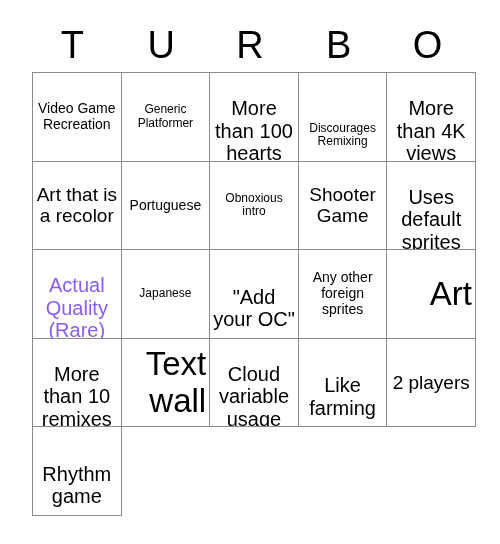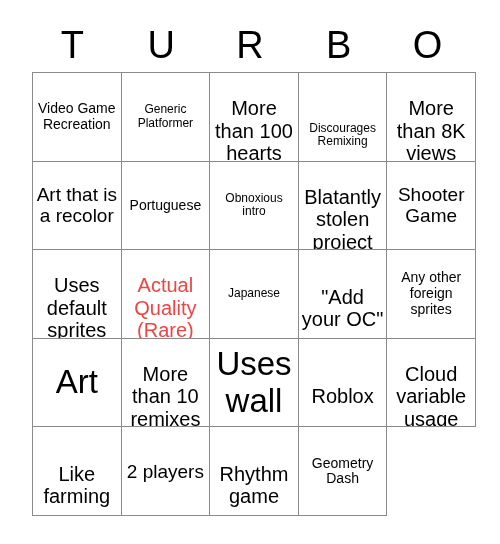--- a/index.html
+++ b/index.html
@@ -77,23 +77,23 @@
     word-wrap: break-word;
     hyphens: none;
   }
 
   
   .sz-xs .cell-text { font-size: 12px; margin-top: 37px; }
   .sz-s  .cell-text { font-size: 14px; }
   .sz-m  .cell-text { font-size: 12px; }
   .sz-l  .cell-text { font-size: 20px; margin-top: 28px; }
   .sz-xl .cell-text { font-size: 19px; }
-  .sz-xxl .cell-text { font-size: 33px; }
+  .sz-xxl .cell-text { font-size: 33px; text-align: right; }
 
-  .accent .cell-text { color: #ef4444; }
+  .accent .cell-text { color: #8b5cf6; }
 </style>
 </head>
 <body>
 
 <div class="card">
 
   <div class="header-row">
     <div class="header-cell">T</div>
     <div class="header-cell">U</div>
     <div class="header-cell">R</div>
@@ -108,34 +108,31 @@
     <div class="cell sz-m">
         <span class="cell-text">Generic Platformer</span>
       </div>
     <div class="cell sz-l">
         <span class="cell-text">More than 100 hearts</span>
       </div>
     <div class="cell sz-xs">
         <span class="cell-text">Discourages Remixing</span>
       </div>
     <div class="cell sz-l">
-        <span class="cell-text">More than 8K views</span>
+        <span class="cell-text">More than 4K views</span>
       </div>
 
     <div class="cell sz-xl">
         <span class="cell-text">Art that is a recolor</span>
       </div>
     <div class="cell sz-s">
         <span class="cell-text">Portuguese</span>
       </div>
     <div class="cell sz-m">
         <span class="cell-text">Obnoxious intro</span>
-      </div>
-    <div class="cell sz-l">
-        <span class="cell-text">Blatantly stolen project</span>
       </div>
 
     <div class="cell sz-xl">
         <span class="cell-text">Shooter Game</span>
       </div>
     <div class="cell sz-l">
         <span class="cell-text">Uses default sprites</span>
       </div>
     <div class="cell sz-l accent">
         <span class="cell-text">Actual Quality (Rare)</span>
@@ -150,36 +147,30 @@
     <div class="cell sz-s">
         <span class="cell-text">Any other foreign sprites</span>
       </div>
     <div class="cell sz-xxl">
         <span class="cell-text">Art</span>
       </div>
     <div class="cell sz-l">
         <span class="cell-text">More than 10 remixes</span>
       </div>
     <div class="cell sz-xxl">
-        <span class="cell-text">Uses wall</span>
-      </div>
-    <div class="cell sz-l">
-        <span class="cell-text">Roblox</span>
+        <span class="cell-text">Text wall</span>
       </div>
 
     <div class="cell sz-l">
         <span class="cell-text">Cloud variable usage</span>
       </div>
     <div class="cell sz-l">
         <span class="cell-text">Like farming</span>
       </div>
     <div class="cell sz-xl">
         <span class="cell-text">2 players</span>
       </div>
     <div class="cell sz-l">
         <span class="cell-text">Rhythm game</span>
       </div>
-    <div class="cell sz-s">
-        <span class="cell-text">Geometry Dash</span>
-      </div>
   </div>
 
 </div>
 
 </body></html>

